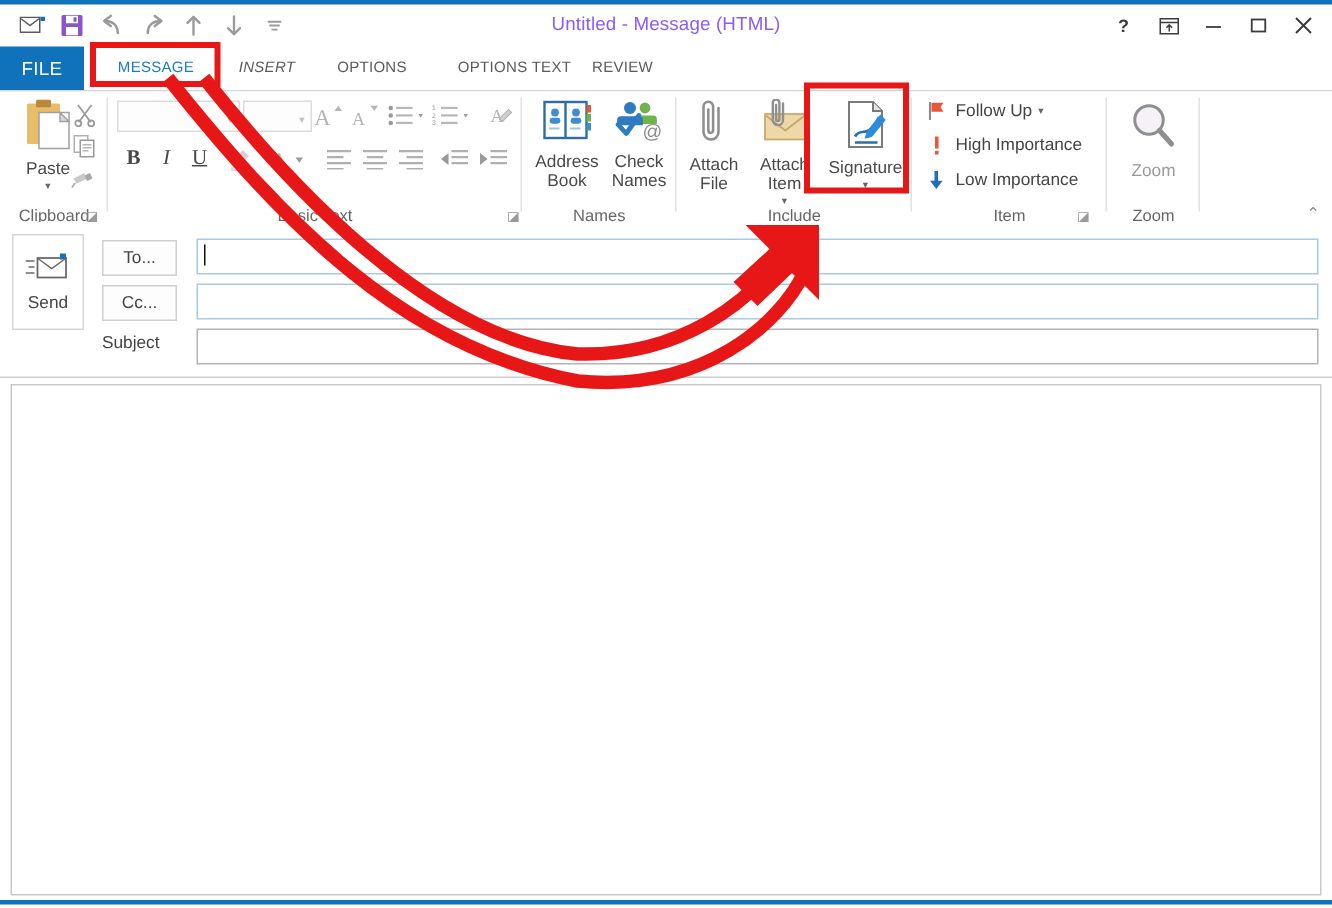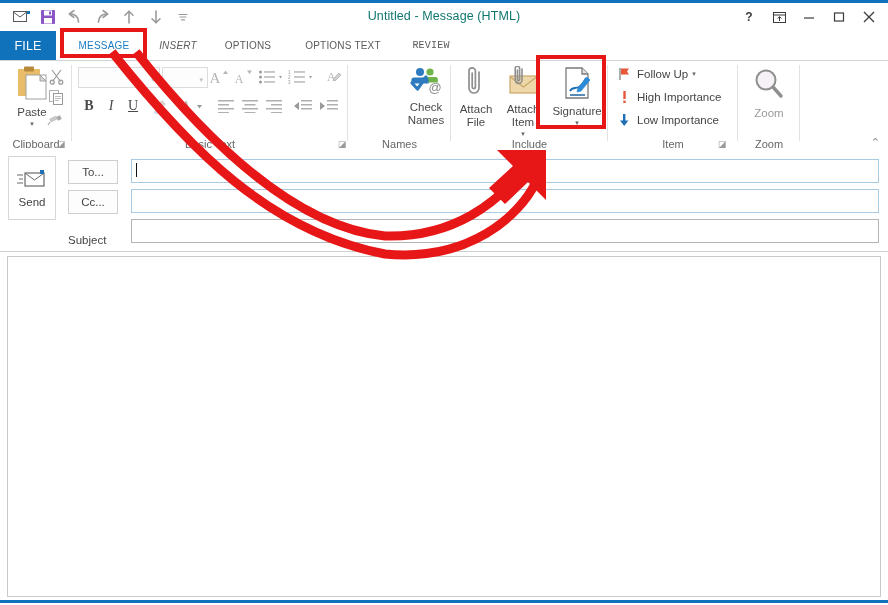--- a/index.html
+++ b/index.html
@@ -13,21 +13,21 @@
   }
   .win{position:relative;width:888px;height:605px;}
 
   
   .titlebar{position:relative;height:28px;background:#fff;border-top:3px solid #1072ba;}
   .qat{position:absolute;left:8px;top:3px;display:flex;align-items:center;gap:1px;}
   .qat-btn{width:26px;height:22px;display:flex;align-items:center;justify-content:center;}
   .qat-btn svg{display:block;}
   .title-text{
     position:absolute;left:0;right:0;top:6px;text-align:center;
-    font-size:12.5px;color:#0f766e;letter-spacing:.1px;
+    font-size:12.5px;color:#8b5cf6;letter-spacing:.1px;
   }
   .wbtns{position:absolute;right:4px;top:2px;display:flex;align-items:center;}
   .wbtn{width:30px;height:24px;display:flex;align-items:center;justify-content:center;}
 
   
   .tabstrip{position:relative;height:29px;background:#fff;border-bottom:1px solid #d4d4d4;}
   .tab{
     position:absolute;top:0;height:29px;display:flex;align-items:center;justify-content:center;
     font-size:10px;color:#5a5a5a;letter-spacing:.2px;
   }
@@ -64,21 +64,21 @@
   .sendbtn{
     position:absolute;left:8px;top:8px;width:46px;height:62px;
     border:1px solid #d6d6d6;background:#fff;
     display:flex;flex-direction:column;align-items:center;justify-content:center;
     font-size:11.5px;color:#444;
   }
   .fieldbtn{
     position:absolute;border:1px solid #cfcfcf;background:#fdfdfd;
     font-size:11.5px;color:#444;display:flex;align-items:center;justify-content:center;
   }
-  .flabel{position:absolute;font-size:11.5px;color:#444;margin-top:11px;}
+  .flabel{position:absolute;font-size:11.5px;color:#444;}
   .finput{position:absolute;background:#fff;}
   .finput.blue{border:1px solid #a8cbe3;}
   .finput.grey{border:1px solid #b4b4b4;}
   .caretbar{position:absolute;left:4px;top:3px;width:1px;height:14px;background:#111;}
   .hdr-rule{position:absolute;left:0;top:251px;width:888px;height:1px;background:#cfcfcf;}
 
   
   .bodyarea{
     position:absolute;left:7px;top:256px;width:872px;height:339px;
     background:#fff;border:1px solid #c9c9c9;
@@ -173,21 +173,21 @@
       </div>
     </div>
   </div>
 
   <div class="tabstrip">
     <div class="tab file" style="left:0;width:56px;">FILE</div>
     <div class="tab active" style="left:64px;width:80px;">MESSAGE</div>
     <div class="tab" style="left:150px;width:56px;font-style:italic;">INSERT</div>
     <div class="tab" style="left:212px;width:72px;">OPTIONS</div>
     <div class="tab" style="left:292px;width:102px;">OPTIONS TEXT</div>
-    <div class="tab" style="left:400px;width:62px;font-family:Liberation Mono, monospace;">REVIEW</div>
+    <div class="tab" style="left:384px;width:62px;">REVIEW</div>
   </div>
 
   <div class="ribbon">
 
     <div class="grp" style="left:0;width:72px;">
       <div class="bigbtn" style="left:6px;top:4px;width:52px;">
         <span class="ico">
           <svg width="34" height="36" viewBox="0 0 34 36">
             <rect x="3" y="4" width="22" height="27" rx="1" fill="#e8bc68"></rect>
             <rect x="9" y="1.5" width="10" height="5" rx="1" fill="#b8893a"></rect>
@@ -332,20 +332,39 @@
           <rect x="8" y="9" width="11" height="1.5" fill="#b0b0b0"></rect>
           <path d="M1 3 L6 7 L1 11 Z" fill="#9a9a9a"></path>
         </svg>
       </div>
       <div class="grp-label">Basic Text</div>
       <div class="dlg" style="left:266px;">◪</div>
       <div class="grp-sep" style="left:275px;"></div>
     </div>
 
     <div class="grp" style="left:348px;width:103px;">
+      <div class="bigbtn" style="left:4px;top:5px;width:52px;">
+        <span class="ico">
+          <svg width="34" height="30" viewBox="0 0 34 30">
+            <rect x="2" y="2" width="28" height="24" fill="#fff" stroke="#2e6da4" stroke-width="1.6"></rect>
+            <line x1="16" y1="2" x2="16" y2="26" stroke="#2e6da4" stroke-width="1.6"></line>
+            <circle cx="9" cy="9" r="2.6" fill="#3e8fd0"></circle>
+              <rect x="5.5" y="12.5" width="7" height="4" rx="1.6" fill="#3e8fd0"></rect>
+            <circle cx="23" cy="9" r="2.6" fill="#3e8fd0"></circle>
+              <rect x="19.5" y="12.5" width="7" height="4" rx="1.6" fill="#3e8fd0"></rect>
+            <rect x="5" y="19" width="7" height="1.3" fill="#9fc3e0"></rect>
+              <rect x="19" y="19" width="7" height="1.3" fill="#9fc3e0"></rect>
+            <rect x="30" y="4" width="3" height="5" fill="#e8563a"></rect>
+            <rect x="30" y="10" width="3" height="5" fill="#6fb34a"></rect>
+            <rect x="30" y="16" width="3" height="5" fill="#3e8fd0"></rect>
+          </svg>
+        </span>
+        <span>Address</span>
+        <span>Book</span>
+      </div>
       <div class="bigbtn" style="left:54px;top:5px;width:48px;">
         <span class="ico">
           <svg width="34" height="30" viewBox="0 0 34 30">
             <circle cx="21" cy="6" r="3.6" fill="#6fb34a"></circle>
               <path d="M15.5 11 h11 a2.4 2.4 0 0 1 2.4 2.4 v3.2 h-15.8 v-3.2 a2.4 2.4 0 0 1 2.4 -2.4 z" fill="#6fb34a"></path>
             <circle cx="11" cy="6" r="4" fill="#2e7bbf"></circle>
               <path d="M5 11.5 h12 a2.6 2.6 0 0 1 2.6 2.6 v3.4 h-17.2 v-3.4 a2.6 2.6 0 0 1 2.6 -2.6 z" fill="#2e7bbf"></path>
             <path d="M3 17 L8.5 23 L17 11" fill="none" stroke="#2e7bbf" stroke-width="3.2" stroke-linecap="round" stroke-linejoin="round"></path>
             <text x="26" y="26" font-family="Liberation Sans, sans-serif" font-size="13" fill="#8a8a8a" text-anchor="middle">@</text>
           </svg>

